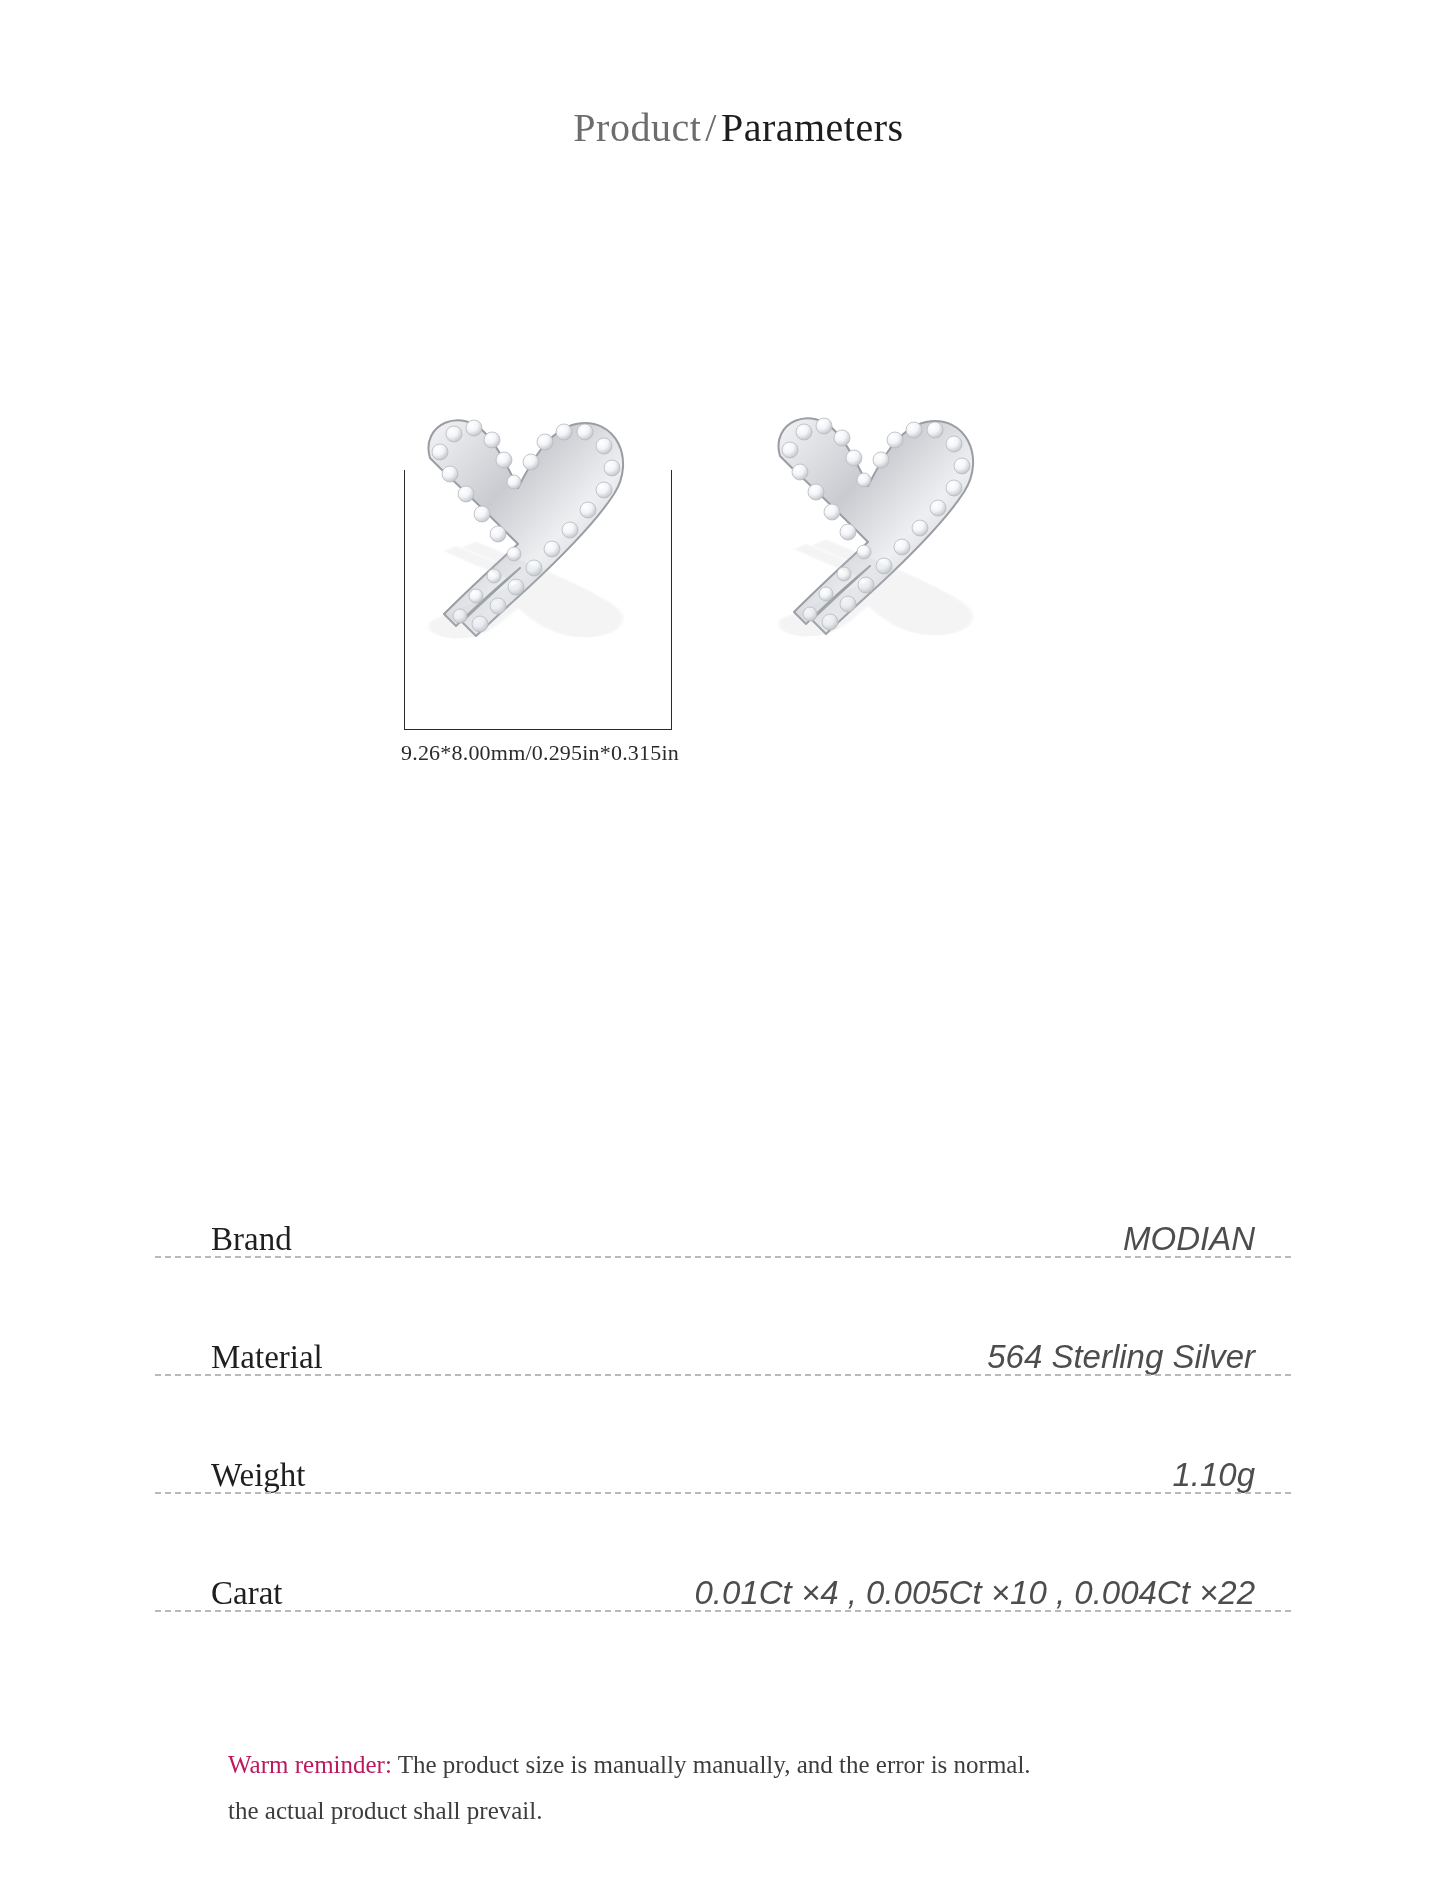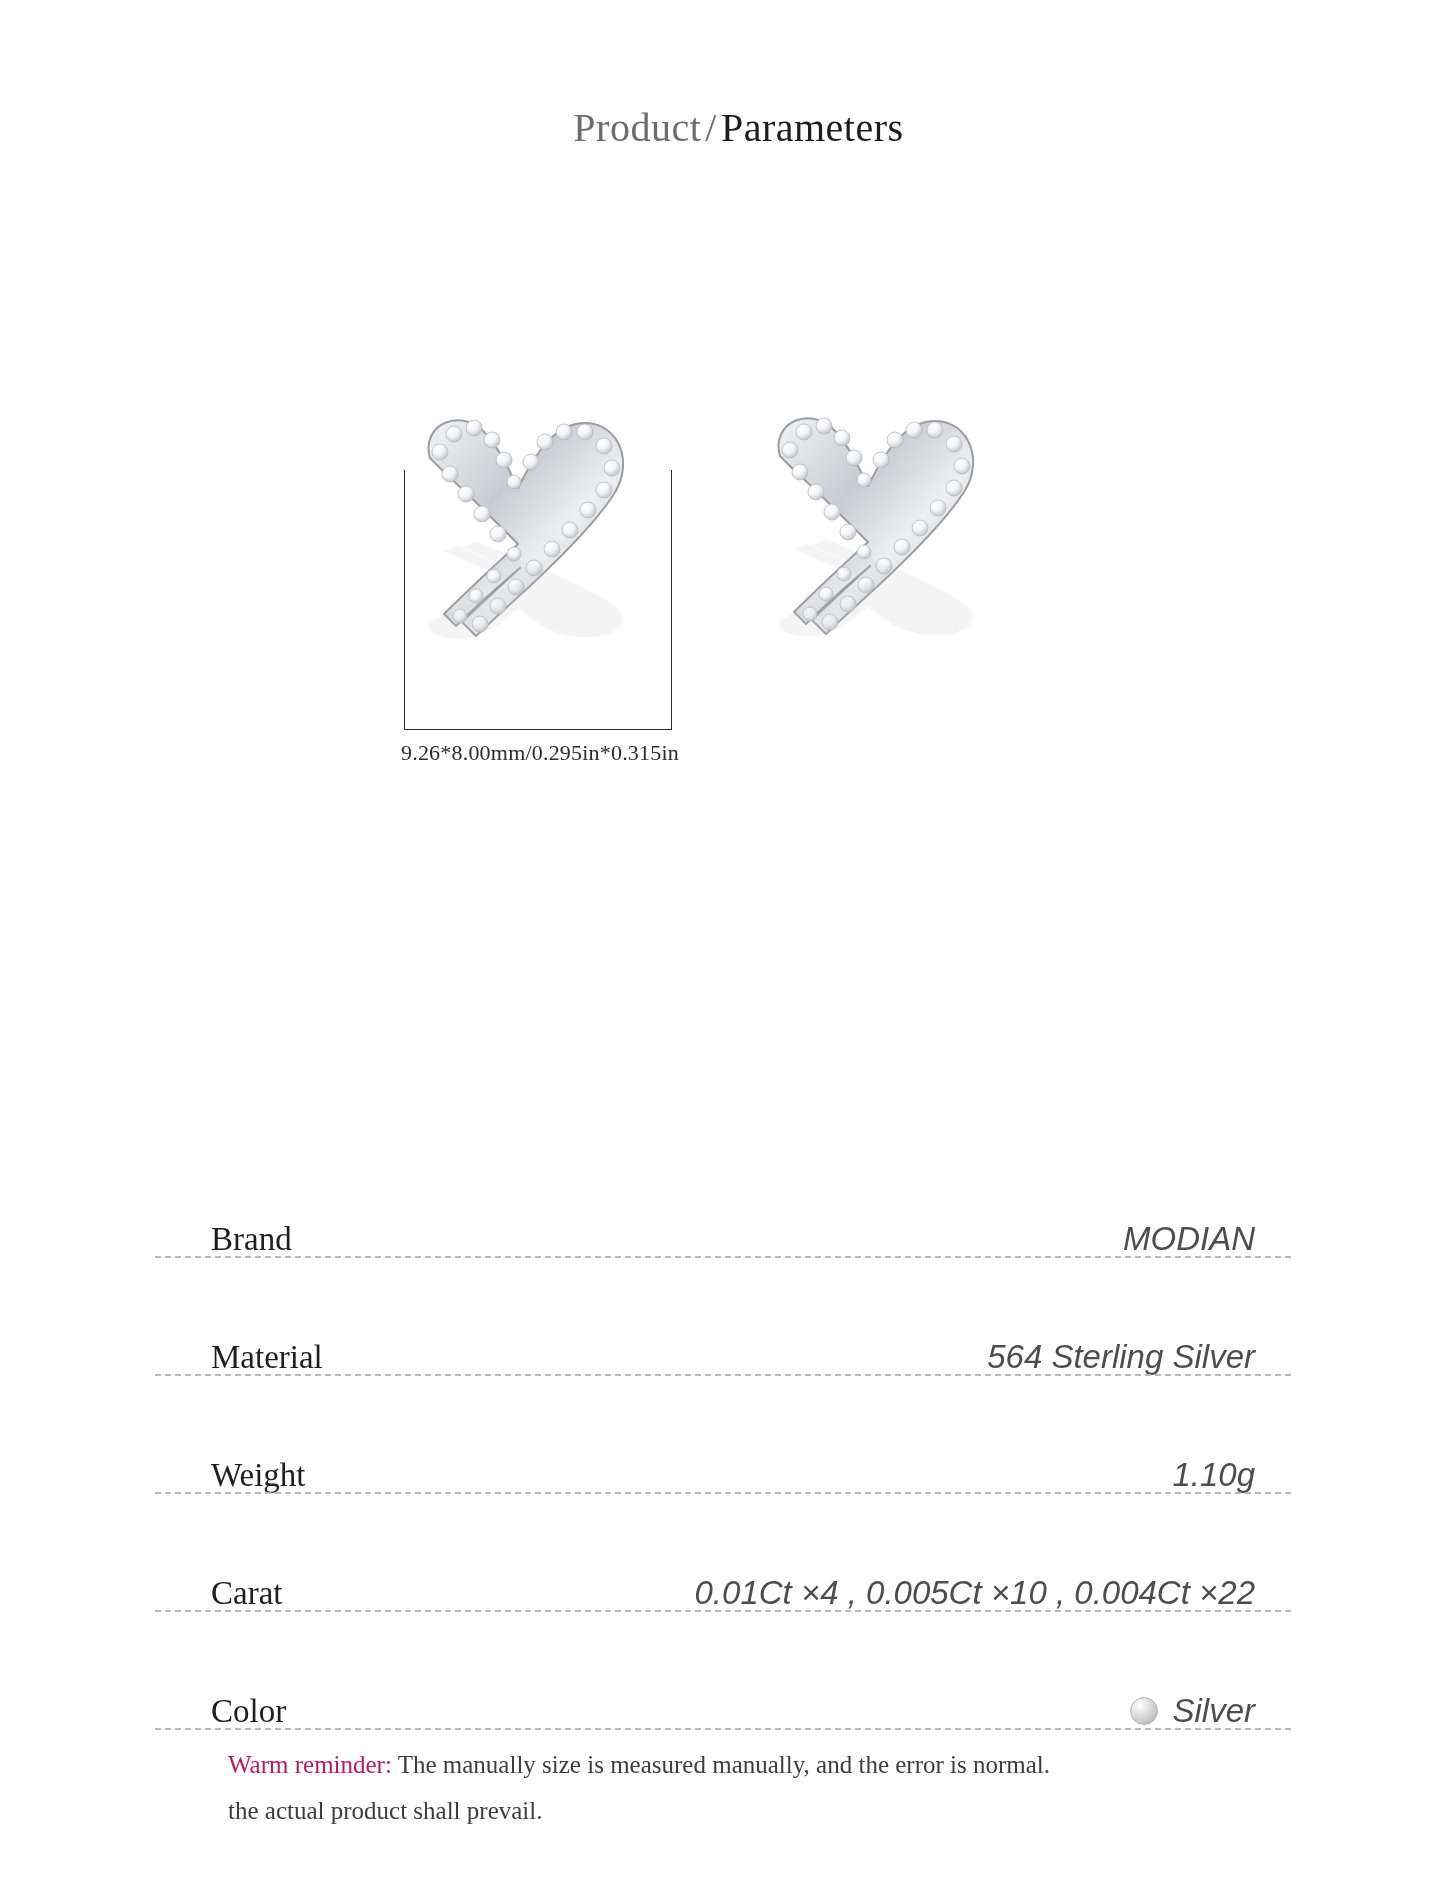--- a/index.html
+++ b/index.html
@@ -316,26 +316,19 @@
   <div class="row">
     <span class="key">Weight</span>
     <span class="val">1.10g</span>
   </div>
 
   <div class="row">
     <span class="key">Carat</span>
     <span class="val">0.01Ct ×4 , 0.005Ct ×10 , 0.004Ct ×22</span>
   </div>
 
-  <div class="row">
-    <span class="key">Color</span>
-    <span class="val">
-      <span class="swatch"></span>
-      <span>Silver</span>
-    </span>
-  </div>
 
 </div>
 
 <div class="reminder">
-  <span class="rem-label">Warm reminder:</span><span> The manually size is measured manually, and the error is normal.</span><br>
+  <span class="rem-label">Warm reminder:</span><span> The product size is manually manually, and the error is normal.</span><br>
   <span>the actual product shall prevail.</span>
 </div>
 
 </body></html>

